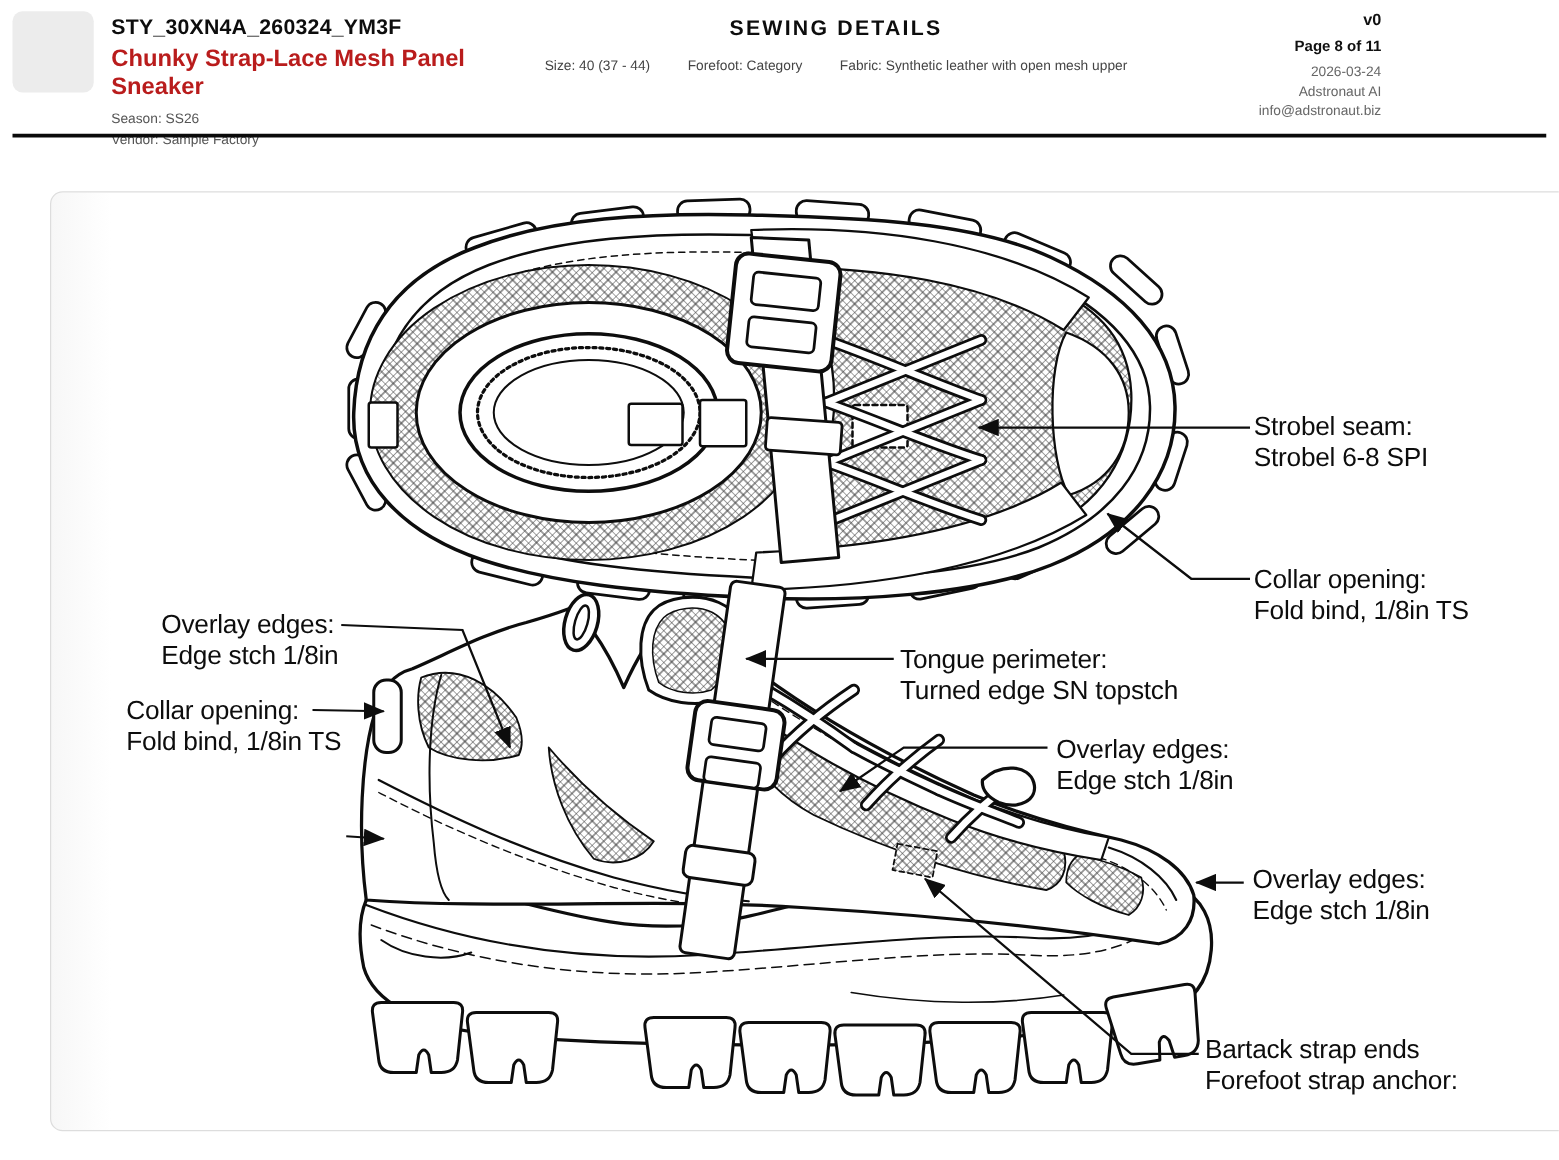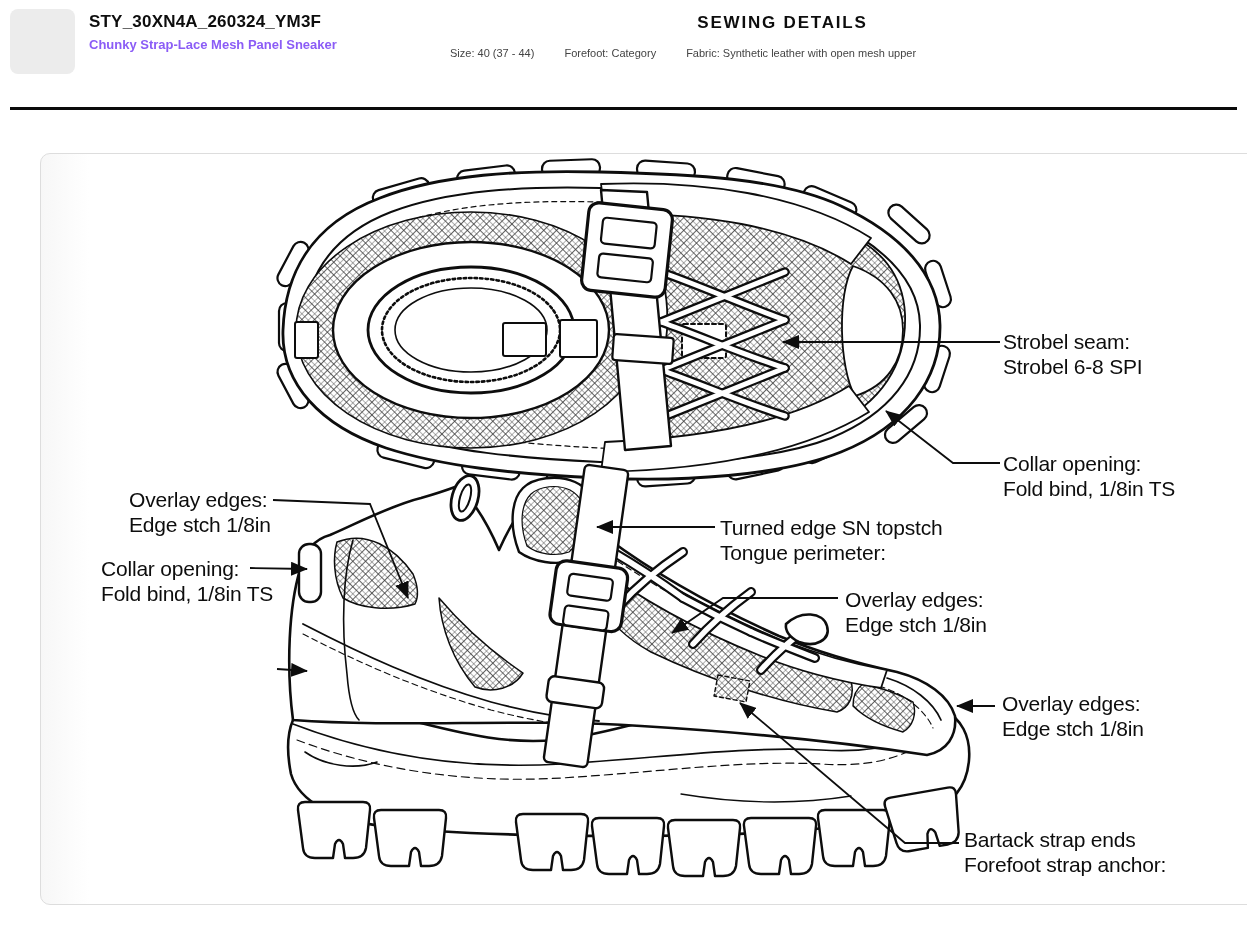--- a/index.html
+++ b/index.html
@@ -6,21 +6,21 @@
   html,body { margin:0; padding:0; }
   body {
     width:1247px; height:928px; position:relative; background:#fff;
     font-family:"Liberation Sans", sans-serif; color:#111; overflow:hidden;
   }
   .header { position:absolute; top:0; left:0; width:1115px; height:107px; display:flex;border-radius:10px; }
   .header-left { display:flex; margin:9px 0 0 10px; width:440px; }
   .logo { width:65px; height:65px; background:#ececec; border-radius:8px; flex:0 0 auto; }
   .id-block { margin-left:14px; }
   .style-code { font-size:17px; font-weight:bold; letter-spacing:0.2px; margin-top:3px; color:#0d0d0d; }
-  .style-name { font-size:13px; font-weight:600; margin-top:5px; color:#8b5cf6; }
+  .style-name { font-size:19px; font-weight:600; margin-top:5px; color:#b91c1c; }
   .meta-small { font-size:11px; color:#555; margin-top:6px; line-height:1.5; }
   .header-center { flex:1; text-align:center; padding-top:13px; }
   .sheet-title { font-size:17px; font-weight:bold; letter-spacing:1.8px; color:#0d0d0d; }
   .sheet-meta { margin-top:14px; font-size:11px; color:#444; display:flex; justify-content:flex-start; gap:30px; white-space:nowrap; }
   .header-right { width:220px; text-align:right; padding:8px 10px 0 0; }
   .version { font-size:13px; font-weight:bold; }
   .page-num { font-size:12px; font-weight:600; margin-top:7px; }
   .doc-info { font-size:11px; color:#666; margin-top:7px; line-height:1.42; }
   .divider { position:absolute; top:107px; left:10px; width:1227px; height:3px; background:#0a0a0a; }
   .art-box {
@@ -33,28 +33,41 @@
 </style>
 </head>
 <body>
 
 <div class="header">
   <div class="header-left">
     <div class="logo"></div>
     <div class="id-block">
       <div class="style-code">STY_30XN4A_260324_YM3F</div>
       <div class="style-name">Chunky Strap-Lace Mesh Panel Sneaker</div>
+      <div class="meta-small">
+        <div><span>Season:</span> <span>SS26</span></div>
+        <div><span>Vendor:</span> <span>Sample Factory</span></div>
+      </div>
     </div>
   </div>
   <div class="header-center">
     <div class="sheet-title">SEWING DETAILS</div>
     <div class="sheet-meta">
       <span><span>Size:</span> <span>40 (37 - 44)</span></span>
       <span><span>Forefoot:</span> <span>Category</span></span>
       <span><span>Fabric:</span> <span>Synthetic leather with open mesh upper</span></span>
+    </div>
+  </div>
+  <div class="header-right">
+    <div class="version">v0</div>
+    <div class="page-num">Page 8 of 11</div>
+    <div class="doc-info">
+      <div>2026-03-24</div>
+      <div>Adstronaut AI</div>
+      <div>info@adstronaut.biz</div>
     </div>
   </div>
 </div>
 <div class="divider"></div>
 
 <div class="art-box">
 
   <svg class="drawing" width="1168" height="750" viewBox="0 0 1168 750">
     <defs>
       <pattern id="mesh" width="9" height="9" patternUnits="userSpaceOnUse" patternTransform="rotate(45)">
@@ -255,22 +268,22 @@
   </div>
   <div class="callout" style="left:88px;top:334px">
     <div>Overlay edges:</div>
     <div>Edge stch 1/8in</div>
   </div>
   <div class="callout" style="left:60px;top:403px">
     <div>Collar opening:</div>
     <div>Fold bind, 1/8in TS</div>
   </div>
   <div class="callout" style="left:679px;top:362px">
+    <div>Tongue perimeter:</div>
     <div>Turned edge SN topstch</div>
-    <div>Tongue perimeter:</div>
   </div>
   <div class="callout" style="left:804px;top:434px">
     <div>Overlay edges:</div>
     <div>Edge stch 1/8in</div>
   </div>
   <div class="callout" style="left:961px;top:538px">
     <div>Overlay edges:</div>
     <div>Edge stch 1/8in</div>
   </div>
   <div class="callout" style="left:923px;top:674px">

